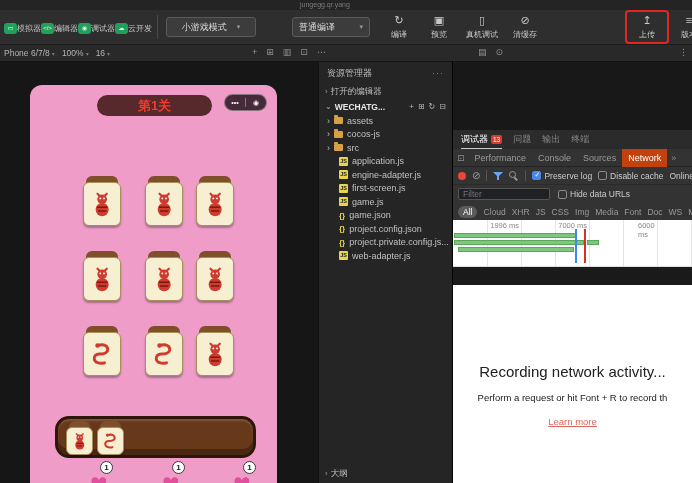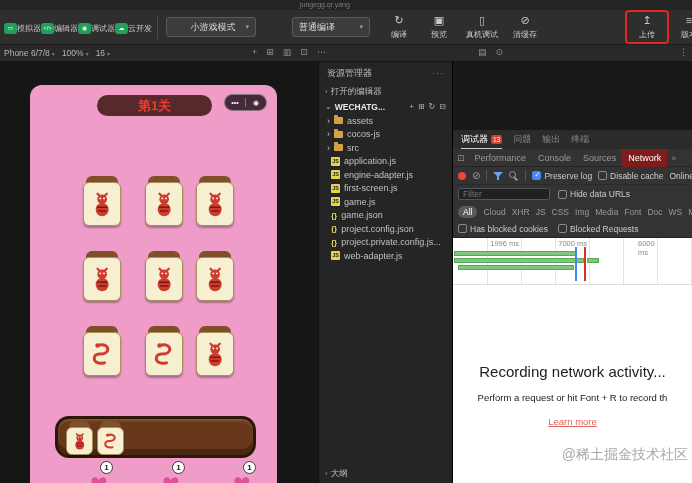--- a/index.html
+++ b/index.html
@@ -12,21 +12,21 @@
 
   
   .toolbar { position:relative; height:35px; background:#2e2e2e; border-bottom:1px solid #1c1c1c; display:flex; align-items:center; padding:0 0 0 4px; }
   .nav { display:flex; }
   .nav-btn { width:37px; display:flex; align-items:flex-end; cursor:pointer; }
   .nav-icon { width:20px; height:11px; background:#21a05c; border-radius:3px; color:#eafff2; font-size:6px; line-height:11px; text-align:center; }
   .nav-label, .act-label { font-size:8px; color:#c8c8c8; margin-top:2px; white-space:nowrap; }
   .vsep { width:1px; height:24px; background:#4a4a4a; margin:0 5px; }
   .dropdown { height:20px; display:flex; align-items:center; gap:10px; padding:0 6px; background:#3c3c3c; border:1px solid #5a5a5a; border-radius:3px; font-size:9px; color:#ddd; white-space:nowrap; }
   .dropdown .caret { color:#999; font-size:7px; }
-  .dd-mode { width:90px; margin-left:3px; justify-content:flex-end; }
+  .dd-mode { width:90px; margin-left:3px; justify-content:center; }
   .dd-compile { width:78px; margin-left:36px; justify-content:space-between; }
   .actions { display:flex; gap:6px; margin-left:12px; }
   .act { width:34px; display:flex; flex-direction:column; align-items:center; cursor:pointer; }
   .act.wide { width:40px; }
   .act-icon { font-size:11px; line-height:13px; color:#c9c9c9; }
   .spacer { flex:1; }
   .upload-wrap { position:relative; margin-right:10px; }
   .red-box { position:absolute; top:-4px; left:-5px; right:-5px; bottom:-4px; border:2px solid #e12626; border-radius:4px; pointer-events:none; }
   .version { width:30px; overflow:hidden; margin-right:-12px; }
 
@@ -58,41 +58,41 @@
   .badge { position:absolute; width:13px; height:13px; border-radius:50%; background:#fff; border:1.5px solid #3a3a3a; color:#222; font-size:8px; font-weight:bold; display:flex; align-items:center; justify-content:center; }
   .heart { position:absolute; font-size:30px; color:#e0509b; line-height:28px; cursor:pointer; }
 
   
   .exp-header { height:22px; display:flex; align-items:center; padding:0 8px; font-size:9px; color:#bbb;font-family:Liberation Serif, serif; }
   .exp-header .more { margin-left:auto; color:#999; letter-spacing:1px; cursor:pointer; }
   .exp-row { height:15px; display:flex; align-items:center; padding:0 6px; font-size:8.5px; color:#bfbfbf; gap:3px; }
   .exp-row.project { color:#e8e8e8; font-weight:bold; }
   .exp-row .tw { font-size:8px; color:#9a9a9a; }
   .exp-icons { margin-left:auto; display:flex; gap:4px; font-size:8px; color:#b5b5b5; font-weight:normal; }
-  .file-row { height:13.5px; display:flex; align-items:center; gap:4px; padding-left:12px; font-size:9px; color:#c0c0c0; white-space:nowrap; cursor:pointer; }
+  .file-row { height:13.5px; display:flex; align-items:center; gap:4px; padding-left:20px; font-size:9px; color:#c0c0c0; white-space:nowrap; cursor:pointer; }
   .file-row.folder { padding-left:8px; }
   .fname { overflow:hidden; text-overflow:ellipsis; }
   .ic-folder { width:9px; height:7px; background:#d7a044; border-radius:1px; position:relative; flex:none; }
   .ic-folder::before { content:""; position:absolute; top:-2px; left:0; width:4px; height:2px; background:#d7a044; border-radius:1px 1px 0 0; }
   .ic-js { width:9px; height:9px; background:#e8d44d; color:#222; font-size:5.5px; font-weight:bold; text-align:center; line-height:9px; border-radius:1px; flex:none; }
   .ic-json { color:#e8d44d; font-size:8px; font-weight:bold; flex:none; }
   .ic-img { width:9px; height:9px; background:#3ba394; border-radius:1px; position:relative; flex:none; }
   .ic-img::after { content:""; position:absolute; left:2px; top:4px; border-left:2.5px solid transparent; border-right:2.5px solid transparent; border-bottom:3px solid #d9f2ee; }
   .outline-row { position:absolute; bottom:2px; left:0; right:0; }
 
   
   .dt-gap { height:68px; background:#181818; }
   .dt-paneltabs { height:19px; background:#2b2b2b; display:flex; align-items:center; gap:11px; padding:0 8px; font-size:9px; color:#8a8a8a; }
   .dt-paneltabs .ptab { display:flex; align-items:center; height:100%; cursor:pointer; }
   .dt-paneltabs .ptab.active { color:#fff; border-bottom:1px solid #ccc; }
   .pbadge { background:#d23f31; color:#fff; font-size:6.5px; padding:0 2px; border-radius:2px; margin-left:3px; line-height:9px; }
   .dt-tooltabs { height:18px; background:#333; display:flex; align-items:center; font-size:9px; color:#9a9a9a; border-bottom:1px solid #232323; }
   .dt-tooltabs .licon { padding:0 4px; font-size:9px; color:#8a8a8a; cursor:pointer; }
   .ttab { padding:0 6px; height:18px; line-height:18px; cursor:pointer; white-space:nowrap; }
-  .ttab.active { background:#7f1d1d; color:#fff; }
+  .ttab.active { background:#c2410c; color:#fff; }
   .dt-controls { height:18px; background:#333; display:flex; align-items:center; gap:6px; padding:0 5px; font-size:8.5px; color:#ccc; overflow:hidden; white-space:nowrap; border-bottom:1px solid #2a2a2a; }
   .recdot { width:8px; height:8px; border-radius:50%; background:#f04438; flex:none; cursor:pointer; }
   .gicon { color:#999; font-size:10px; line-height:10px; cursor:pointer; }
   .csep { width:1px; height:11px; background:#555; flex:none; }
   .funnel { width:10px; height:10px; position:relative; flex:none; cursor:pointer; }
   .funnel::before { content:""; position:absolute; left:0; top:1px; border-left:5px solid transparent; border-right:5px solid transparent; border-top:5px solid #6aa3f5; }
   .funnel::after { content:""; position:absolute; left:4px; top:5px; width:2px; height:4px; background:#6aa3f5; }
   .mag { width:10px; height:10px; position:relative; flex:none; cursor:pointer; }
   .mag::before { content:""; position:absolute; width:5px; height:5px; border:1.5px solid #999; border-radius:50%; left:0; top:0; }
   .mag::after { content:""; position:absolute; width:4px; height:1.5px; background:#999; transform:rotate(45deg); left:5px; top:7px; }
@@ -497,30 +497,20 @@
           <span class="chip">XHR</span>
           <span class="chip">JS</span>
           <span class="chip">CSS</span>
           <span class="chip">Img</span>
           <span class="chip">Media</span>
           <span class="chip">Font</span>
           <span class="chip">Doc</span>
           <span class="chip">WS</span>
           <span class="chip">Manifest</span>
         </div>
-      <div class="dt-blocked">
-        <span class="cblbl">
-            <span class="cb"></span>
-            <span>Has blocked cookies</span>
-          </span>
-        <span class="cblbl">
-            <span class="cb"></span>
-            <span>Blocked Requests</span>
-          </span>
-      </div>
       <div class="dt-timeline" id="timeline">
           <div class="gridline" style="left: 34px;"></div>
           <div class="gridline" style="left: 68px;"></div>
           <div class="gridline" style="left: 102px;"></div>
           <div class="gridline" style="left: 136px;"></div>
           <div class="gridline" style="left: 170px;"></div>
           <div class="gridline" style="left: 204px;"></div>
           <div class="gridline" style="left: 238px;"></div>
           <div class="ticklbl" style="left: 68px;">1996 ms</div>
           <div class="ticklbl" style="left: 136px;">7000 ms</div>
@@ -530,17 +520,16 @@
           <div class="tlbar" style="left: 5.1px; width: 115.6px; top: 27px;"></div>
           <div class="tlbar" style="left: 134.3px; width: 11.9px; top: 20px;"></div>
           <div class="tlmark" style="left: 122.4px; background: rgb(66, 133, 244);"></div>
           <div class="tlmark" style="left: 130.9px; background: rgb(217, 48, 37);"></div>
         </div>
       <div class="dt-empty">
         <div class="empty-title">Recording network activity...</div>
         <div class="empty-sub">Perform a request or hit Font + R to record th</div>
         <span class="empty-link">Learn more</span>
       </div>
-      <div class="watermark">@稀土掘金技术社区</div>
     </div>
 
   </div>
 </div>
 
 </body></html>

